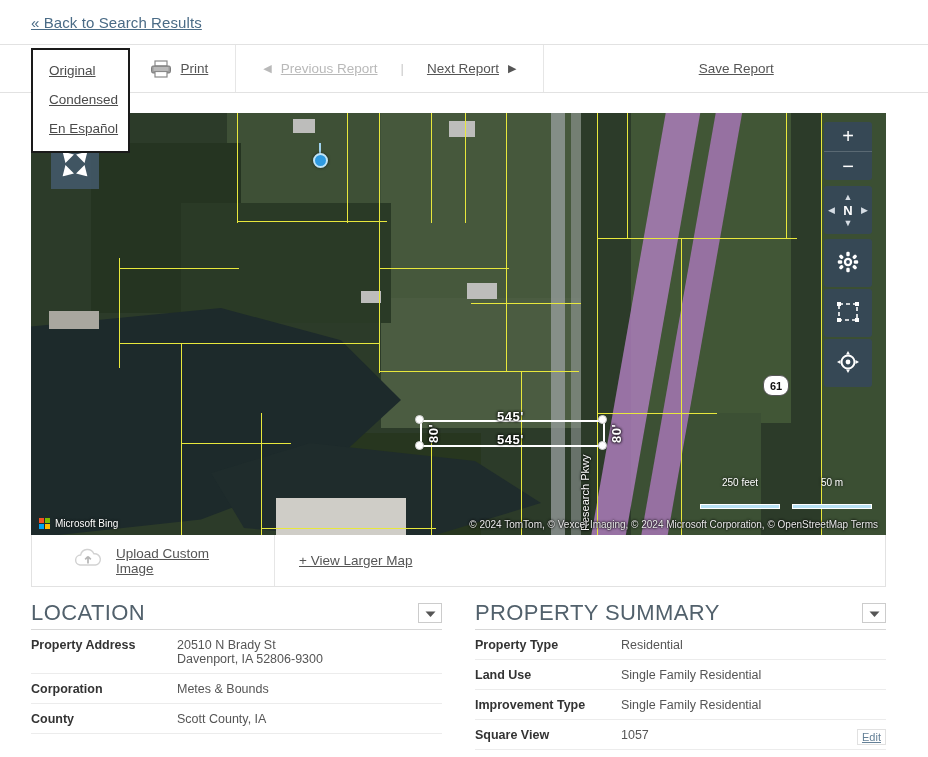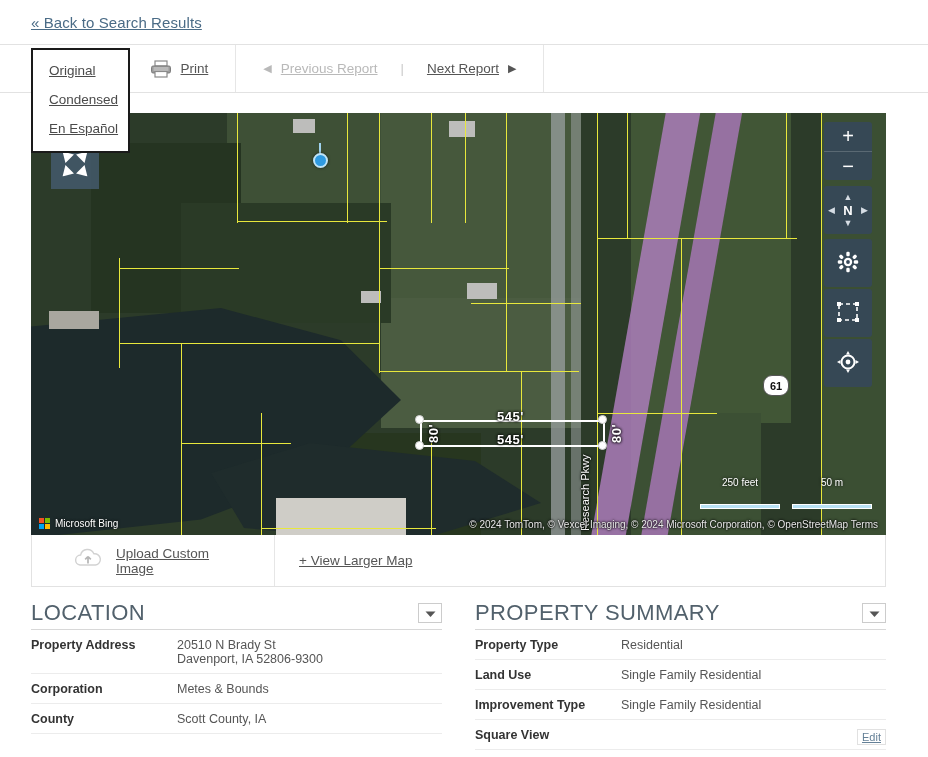--- a/index.html
+++ b/index.html
@@ -286,20 +286,23 @@
         <span class="tb-arrow">◀</span>
         <span class="tb-label disabled">Previous Report</span>
       </div>
       <span class="tb-sep">|</span>
       <div class="tb-item">
         <span class="tb-label">Next Report</span>
         <span class="tb-arrow active">▶</span>
       </div>
     </div>
 
+    <div class="tb-save-report">
+      <span class="save-report-label">Save Report</span>
+    </div>
   </div>
 
   <div class="view-dropdown">
     <div class="vd-item">
       <span>Original</span>
     </div>
     <div class="vd-item">
       <span>Condensed</span>
     </div>
     <div class="vd-item">
@@ -562,18 +565,19 @@
       <div class="row">
         <div class="k">Land Use</div>
         <div class="v">Single Family Residential</div>
       </div>
       <div class="row">
         <div class="k">Improvement Type</div>
         <div class="v">Single Family Residential</div>
       </div>
       <div class="row">
         <div class="k">Square View</div>
+        <div class="v">1057</div>
         <span class="edit-link">Edit</span>
       </div>
     </div>
   </div>
 
 </div>
 
 </body></html>

